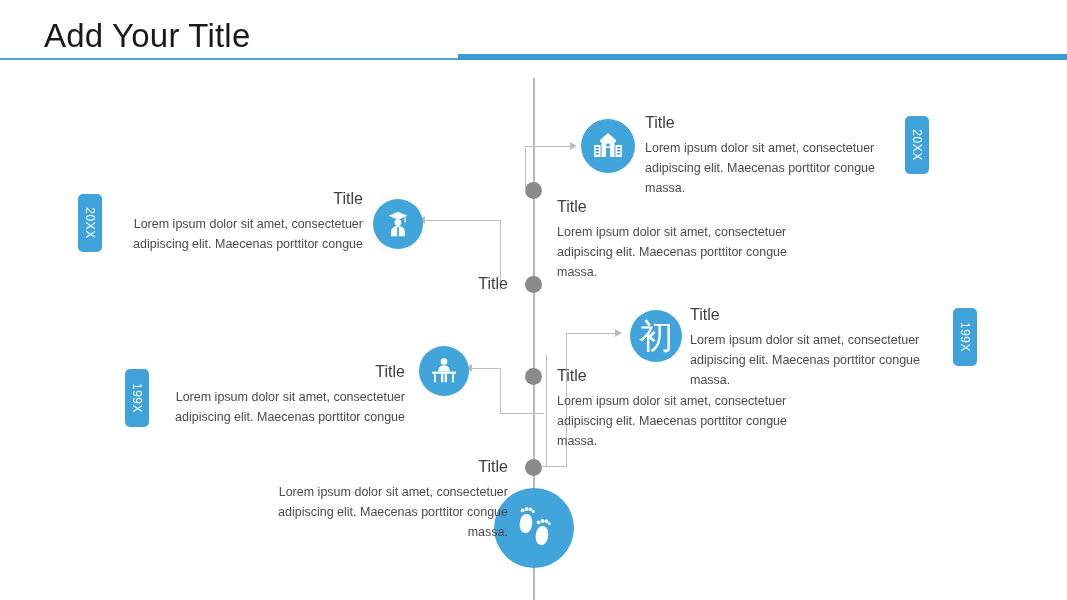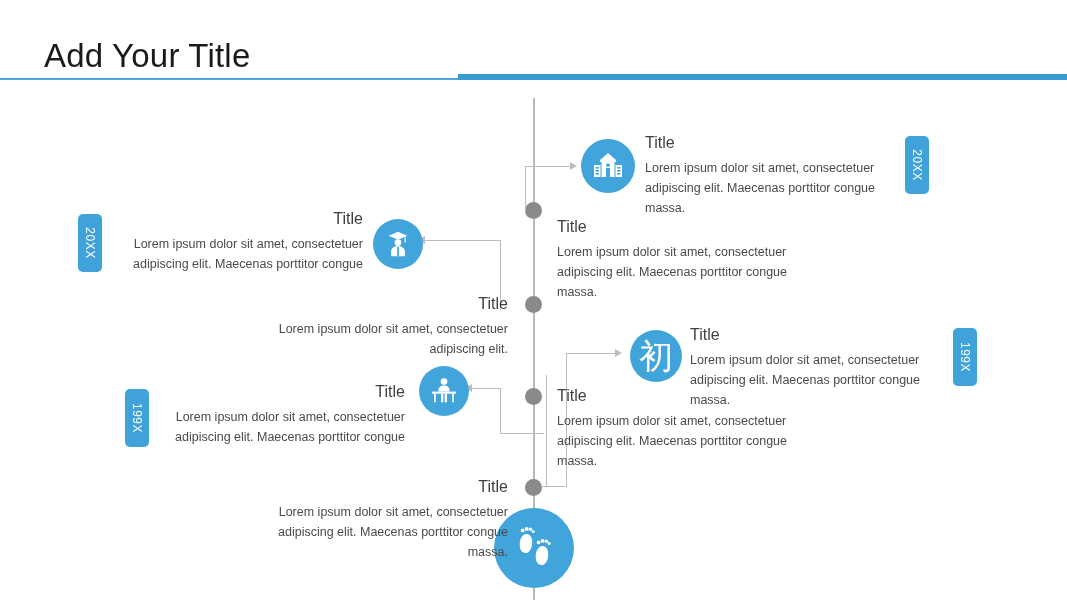--- a/index.html
+++ b/index.html
@@ -2,21 +2,21 @@
 <html><head>
 <meta charset="utf-8">
 <style>
   * { box-sizing: border-box; margin: 0; padding: 0; }
   html, body {
     width: 1067px; height: 600px;
     background: #ffffff;
     font-family: "Liberation Sans", sans-serif;
     overflow: hidden;
   }
-  #slide { position: relative; width: 1067px; height: 524px; background: #fff; margin-top: 20px; }
+  #slide { position: relative; width: 1067px; height: 524px; background: #fff; }
 
   
   .title-text {
     position: absolute; left: 44px; top: 16px;
     font-size: 33px; font-weight: 400; color: #1a1a1a;
     letter-spacing: .2px; line-height: 40px;
     font-family: "Liberation Sans", sans-serif;
   }
   .rule-thin {
     position: absolute; left: 0; top: 58px; width: 462px; height: 2px;
@@ -188,21 +188,20 @@
     <div class="bd">Lorem ipsum dolor sit amet, consectetuer adipiscing elit. Maecenas porttitor congue</div>
   </div>
 
   <div class="block" style="left:557px; top:196px; width:247px">
     <div class="hd">Title</div>
     <div class="bd">Lorem ipsum dolor sit amet, consectetuer adipiscing elit. Maecenas porttitor congue massa.</div>
   </div>
 
   <div class="block right-align" style="left:258px; top:273px; width:250px">
     <div class="hd">Title</div>
-    <div class="bd">Lorem ipsum dolor sit amet, consectetuer adipiscing elit.</div>
   </div>
 
   <div class="block" style="left:690px; top:304px; width:240px">
     <div class="hd">Title</div>
     <div class="bd">Lorem ipsum dolor sit amet, consectetuer adipiscing elit. Maecenas porttitor congue massa.</div>
   </div>
 
   <div class="block right-align" style="left:155px; top:361px; width:250px">
     <div class="hd">Title</div>
     <div class="bd">Lorem ipsum dolor sit amet, consectetuer adipiscing elit. Maecenas porttitor congue</div>

